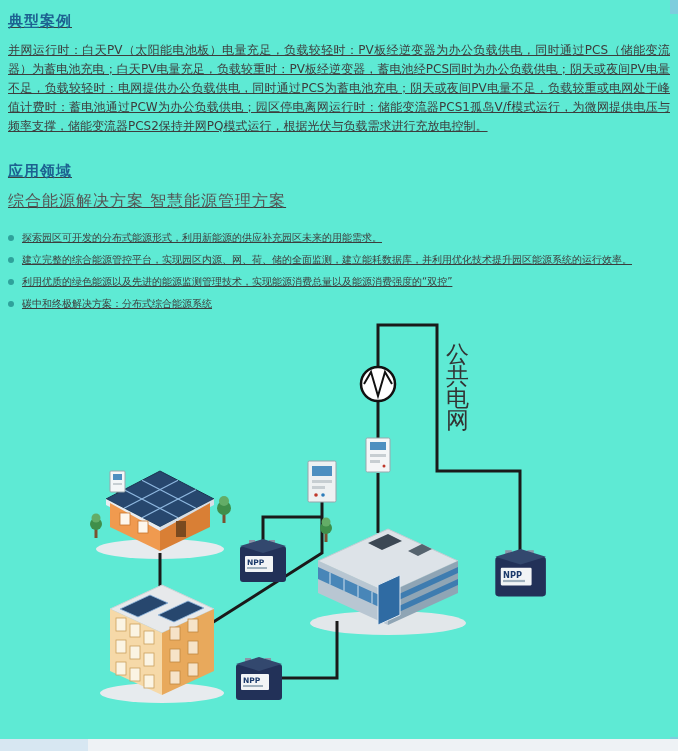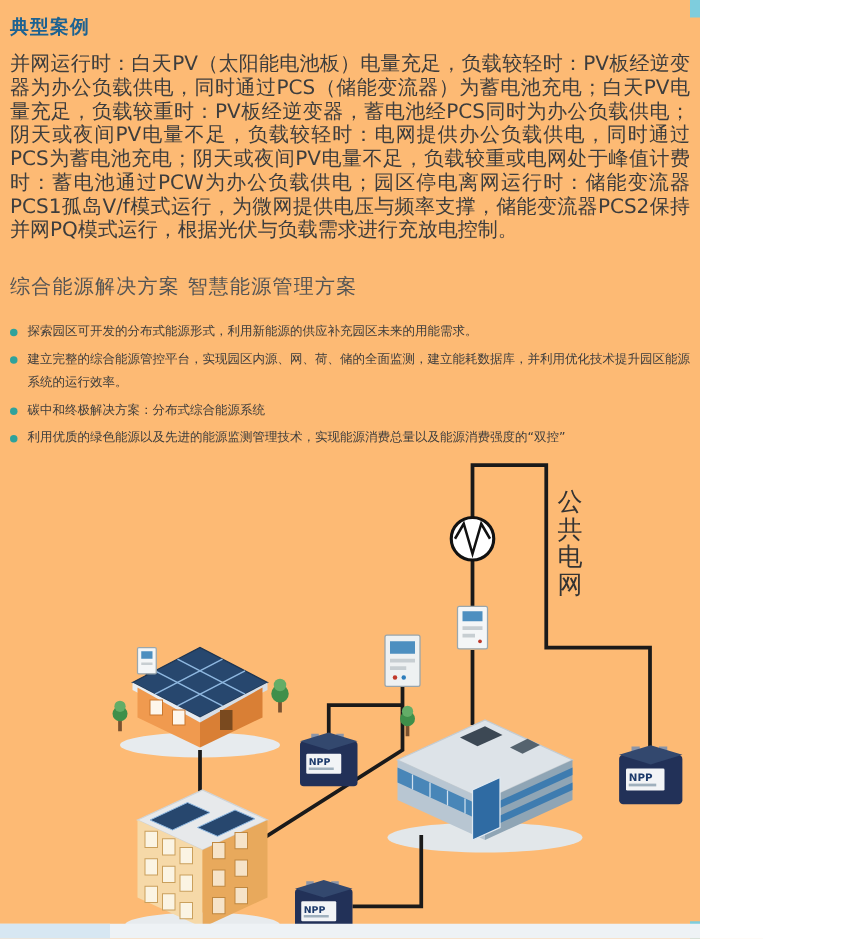--- a/index.html
+++ b/index.html
@@ -1,33 +1,34 @@
 <!DOCTYPE html>
 <html><head>
 <meta charset="utf-8">
 <style>
   html,body{margin:0;padding:0;background:#ffffff;}
   .page{
     position:relative;
-    width:560px;height:751px;
+    width:678px;height:751px;
     overflow:hidden;
-    background:#fdba74;
+    background:#5eead4;
     font-family:"DejaVu Sans","Liberation Sans",sans-serif;
     color:#3d3d3d;
+    text-decoration:underline;
   }
   .content{padding:8px 8px 0 8px;}
   h2.sec-title{
     margin:4px 0 10px 0;
     font-size:15px;font-weight:bold;
     color:#1d6291;
     letter-spacing:1px;
   }
   .case-body{
     margin:0 0 26px 0;
-    font-size:16px;line-height:19px;
+    font-size:12px;line-height:19px;
     color:#3d3d3d;
     text-align:justify;
   }
   .subtitle{
     margin:0 0 16px 0;
     font-size:16px;color:#555;
     letter-spacing:1px;
   }
   ul.bullets{list-style:none;margin:0;padding:0;}
   ul.bullets li{
@@ -43,21 +44,21 @@
     background:#2fa29b;
   }
   .diagram{
     position:relative;
     width:678px;height:392px;
     margin-top:8px;
   }
   .grid-label{
     position:absolute;left:446px;top:22px;
     width:40px;
-    font-size:20px;line-height:22px;
+    font-size:23px;line-height:22px;
     letter-spacing:2px;color:#333;
   }
   .corner-teal{
     position:absolute;right:0;width:8px;height:14px;
     background:#7ecddd;
   }
   .corner-top{top:0;}
   .corner-bottom{bottom:0;}
   .footer-band{
     position:absolute;left:0;bottom:0;
@@ -78,26 +79,27 @@
   <div class="corner-teal corner-bottom"></div>
 
   <div class="content">
 
     <section>
       <h2 class="sec-title">典型案例</h2>
       <p class="case-body">并网运行时：白天PV（太阳能电池板）电量充足，负载较轻时：PV板经逆变器为办公负载供电，同时通过PCS（储能变流器）为蓄电池充电；白天PV电量充足，负载较重时：PV板经逆变器，蓄电池经PCS同时为办公负载供电；阴天或夜间PV电量不足，负载较轻时：电网提供办公负载供电，同时通过PCS为蓄电池充电；阴天或夜间PV电量不足，负载较重或电网处于峰值计费时：蓄电池通过PCW为办公负载供电；园区停电离网运行时：储能变流器PCS1孤岛V/f模式运行，为微网提供电压与频率支撑，储能变流器PCS2保持并网PQ模式运行，根据光伏与负载需求进行充放电控制。</p>
     </section>
 
     <section>
+      <h2 class="sec-title">应用领域</h2>
       <p class="subtitle">综合能源解决方案 智慧能源管理方案</p>
       <ul class="bullets">
         <li><span class="dot"></span><span>探索园区可开发的分布式能源形式，利用新能源的供应补充园区未来的用能需求。</span></li>
         <li><span class="dot"></span><span>建立完整的综合能源管控平台，实现园区内源、网、荷、储的全面监测，建立能耗数据库，并利用优化技术提升园区能源系统的运行效率。</span></li>
+        <li><span class="dot"></span><span>利用优质的绿色能源以及先进的能源监测管理技术，实现能源消费总量以及能源消费强度的“双控”</span></li>
         <li><span class="dot"></span><span>碳中和终极解决方案：分布式综合能源系统</span></li>
-        <li><span class="dot"></span><span>利用优质的绿色能源以及先进的能源监测管理技术，实现能源消费总量以及能源消费强度的“双控”</span></li>
       </ul>
     </section>
   </div>
 
   <div class="diagram">
     <svg width="678" height="392" viewBox="0 0 678 392">
 
       <ellipse cx="160" cy="228" rx="64" ry="10" fill="#e7ebee"></ellipse>
       <ellipse cx="388" cy="302" rx="78" ry="12" fill="#e2e7ea"></ellipse>
       <ellipse cx="162" cy="372" rx="62" ry="10" fill="#e7ebee"></ellipse>

